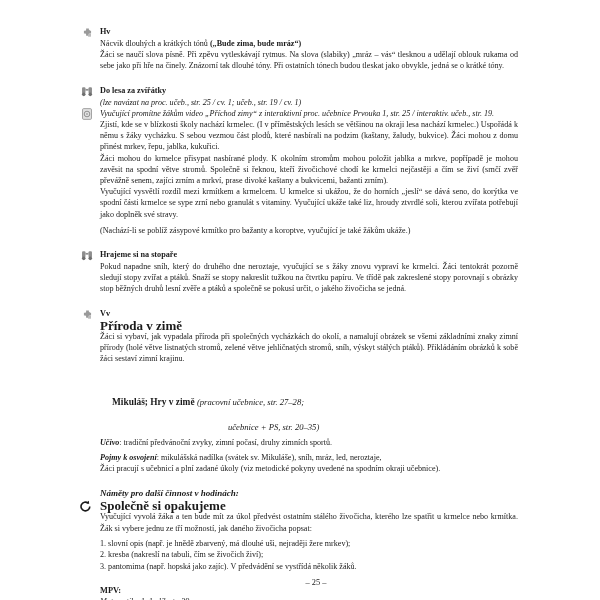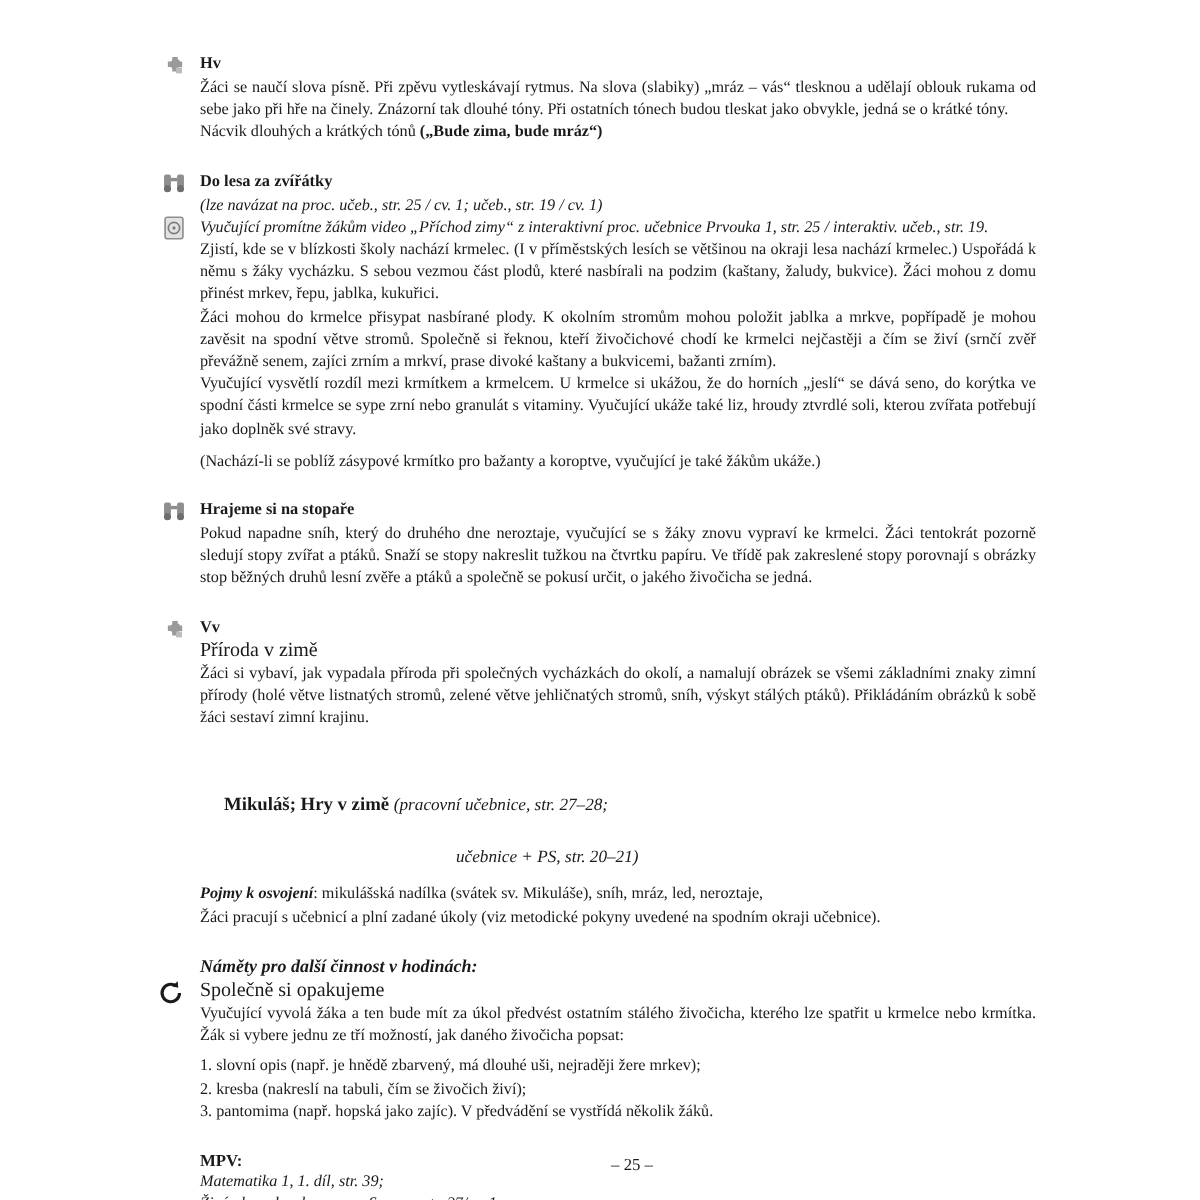--- a/index.html
+++ b/index.html
@@ -34,22 +34,22 @@
     line-height: 1;
   }
   .icon-slot svg { display: block; margin: 0 auto; }
   .sec-head {
     font-weight: bold;
     font-size: 8.2px;
     line-height: 11px;
     margin: 0 0 1px 0;
   }
   .sub-head {
-    font-weight: normal;
-    font-size: 10px;
+    font-weight: bold;
+    font-size: 13px;
     line-height: 11px;
     margin: 0 0 0 0;
   }
   p.body {
     margin: 0 0 0 0;
     font-size: 8.1px;
     line-height: 11.2px;
     text-align: justify;
     text-justify: inter-word;
   }
@@ -140,22 +140,22 @@
 <div class="page">
 
   <div class="section">
     <span class="icon-slot" style="top:2px">
       <svg width="11" height="11" viewBox="0 0 12 12">
         <path d="M4.5 0.6h3v1.3a1.1 1.1 0 0 1 1.1 1.1h1.3v3H8.6a1.1 1.1 0 0 0-1.1 1.1v1.3h-3V7.1A1.1 1.1 0 0 0 3.4 6H2.1V3h1.3a1.1 1.1 0 0 0 1.1-1.1z" fill="#9a9a9a"></path>
         <path d="M6.6 6.3h3.2v3.2H6.6z" fill="#bcbcbc"></path>
       </svg>
     </span>
     <div class="sec-head">Hv</div>
+    <p class="body"><span>Nácvik dlouhých a krátkých tónů </span><b>(„Bude zima, bude mráz“)</b></p>
     <p class="body">Žáci se naučí slova písně. Při zpěvu vytleskávají rytmus. Na slova (slabiky) „mráz – vás“ tlesknou a udělají oblouk rukama od sebe jako při hře na činely. Znázorní tak dlouhé tóny. Při ostatních tónech budou tleskat jako obvykle, jedná se o krátké tóny.</p>
-    <p class="body"><span>Nácvik dlouhých a krátkých tónů </span><b>(„Bude zima, bude mráz“)</b></p>
   </div>
 
   <div class="gap-md"></div>
 
   <div class="section">
     <span class="icon-slot" style="top:1px">
       <svg width="12" height="11" viewBox="0 0 14 12">
         <rect x="1.2" y="1" width="4" height="7.5" rx="1.2" fill="#8e8e8e"></rect>
         <rect x="8.8" y="1" width="4" height="7.5" rx="1.2" fill="#8e8e8e"></rect>
         <rect x="5.2" y="3" width="3.6" height="2" fill="#8e8e8e"></rect>
@@ -209,22 +209,23 @@
     </span>
     <div class="sec-head">Vv</div>
     <div class="sub-head">Příroda v zimě</div>
     <p class="body">Žáci si vybaví, jak vypadala příroda při společných vycházkách do okolí, a namalují obrázek se všemi základními znaky zimní přírody (holé větve listnatých stromů, zelené větve jehličnatých stromů, sníh, výskyt stálých ptáků). Přikládáním obrázků k sobě žáci sestaví zimní krajinu.</p>
   </div>
 
   <div class="gap-lg"></div>
 
   <div class="section">
     <p class="mikulas-title"><b>Mikuláš; Hry v zimě</b> <i>(pracovní učebnice, str. 27–28;</i></p>
-    <p class="mikulas-sub">učebnice + PS, str. 20–21)</p>
+    <p class="mikulas-sub">učebnice + PS, str. 20–35)</p>
     <div style="height:3px"></div>
+    <p class="kv"><b class="i">Učivo</b><span>: tradiční předvánoční zvyky, zimní počasí, druhy zimních sportů.</span></p>
     <div style="height:3px"></div>
     <p class="kv"><b class="i">Pojmy k osvojení</b><span>: mikulášská nadílka (svátek sv. Mikuláše), sníh, mráz, led, neroztaje,</span></p>
     <p class="kv">Žáci pracují s učebnicí a plní zadané úkoly (viz metodické pokyny uvedené na spodním okraji učebnice).</p>
   </div>
 
   <div class="gap-md"></div>
 
   <div class="section">
     <p class="namety"><span>Náměty pro další činnost v hodinách</span>:</p>
     <div style="position:relative">

